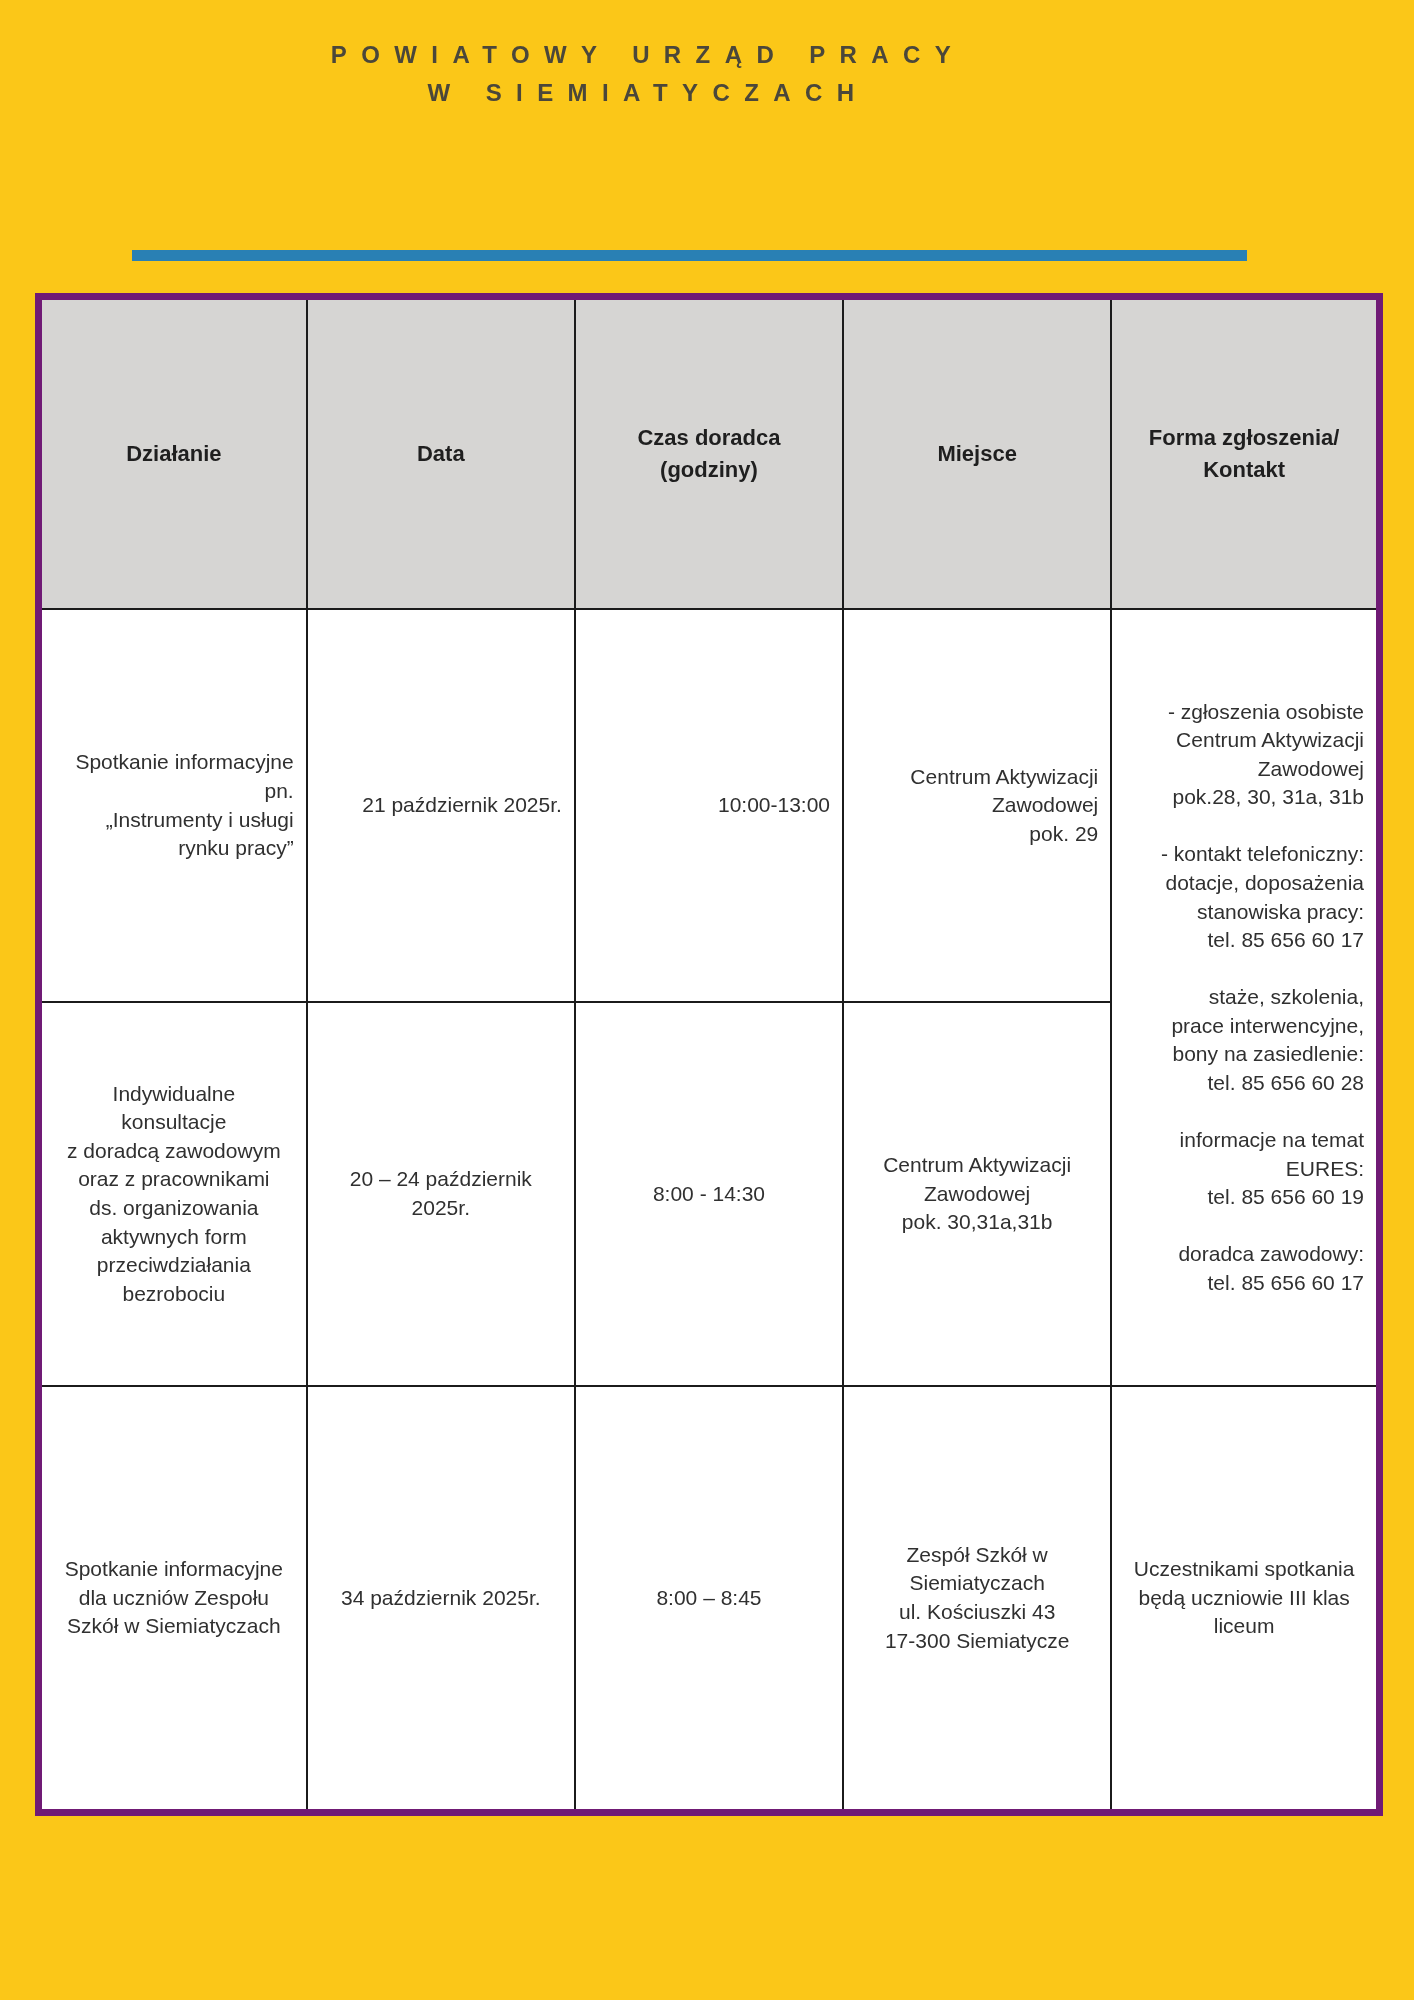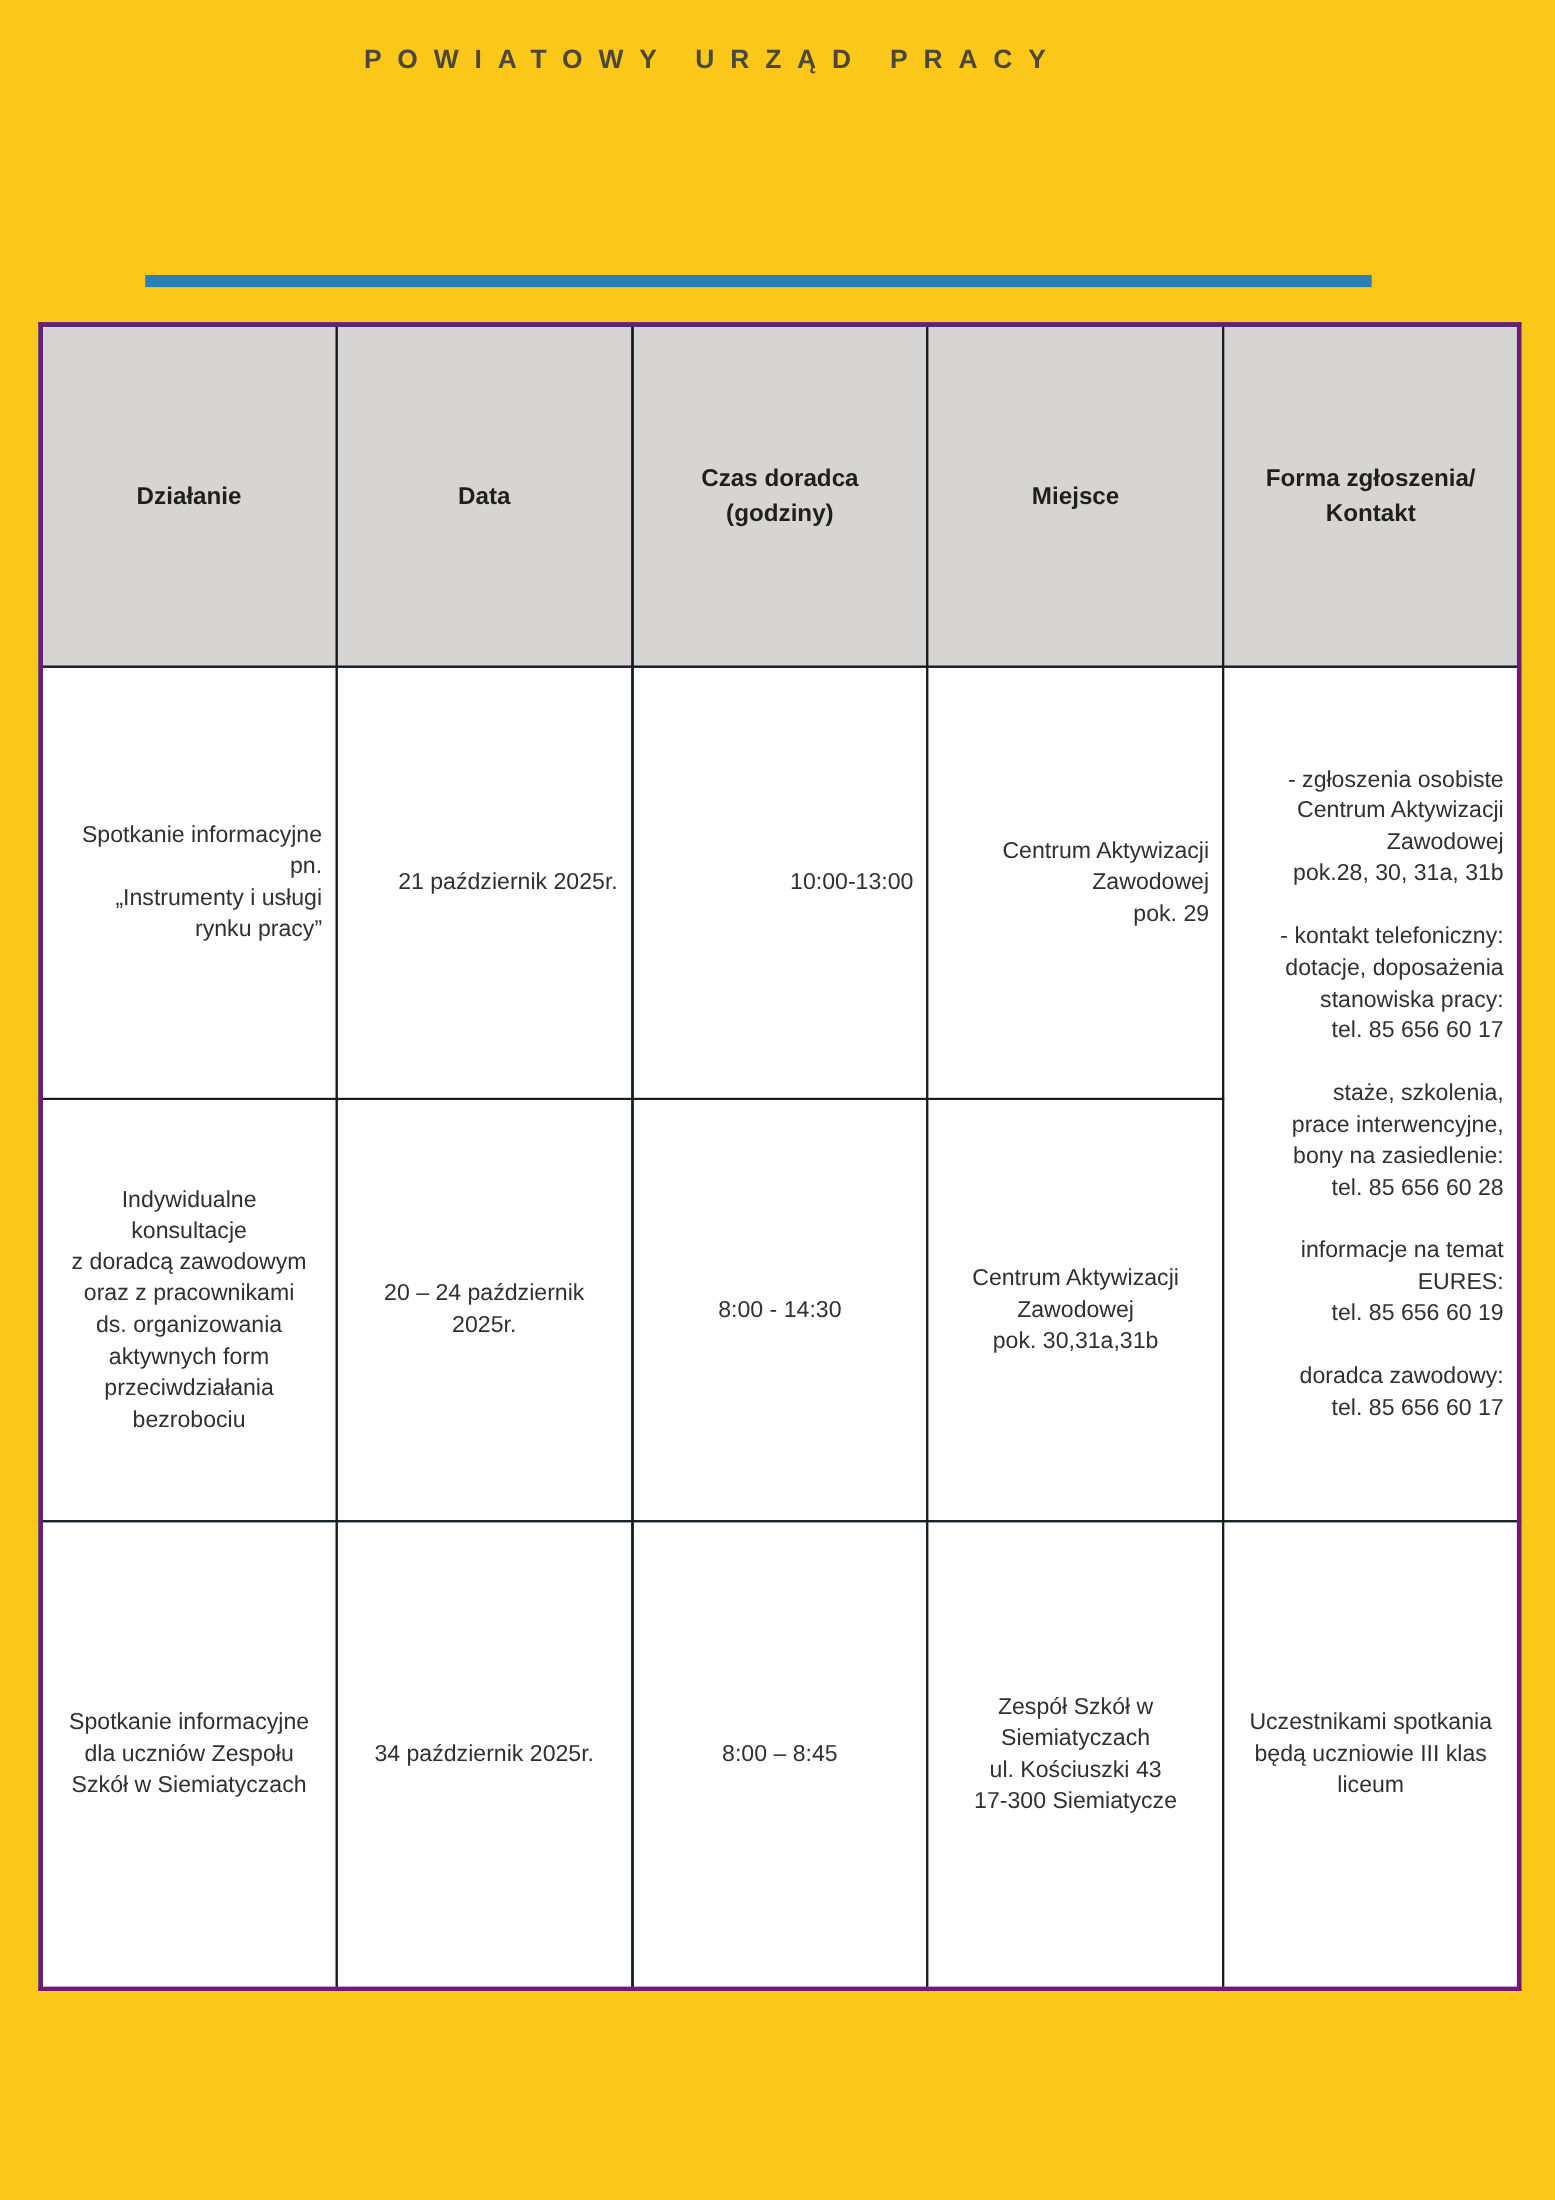--- a/index.html
+++ b/index.html
@@ -26,22 +26,22 @@
     left:132px;top:250px;
     width:1115px;height:11px;
     background:#2980B4;
   }
   table.schedule{
     position:absolute;
     left:35px;top:293px;
     width:1348px;
     border-collapse:collapse;
     table-layout:fixed;
-    background:#0369a1;
-    border:4px solid #701a75;
+    background:#000000;
+    border:7px solid #701a75;
   }
   table.schedule th,
   table.schedule td{
     border:2px solid #1B1B1B;
     text-align:center;
     vertical-align:middle;
     padding:8px 12px;
     white-space:pre-line;
     overflow:hidden;
   }
@@ -65,20 +65,21 @@
   tr.row-3 td{height:406px;}
   col{width:20%;}
 </style>
 </head>
 <body>
 
 <div class="page">
 
   <div class="header">
     <div class="header-line">POWIATOWY URZĄD PRACY</div>
+    <div class="header-line">W SIEMIATYCZACH</div>
   </div>
 
   <div class="divider"></div>
 
   <table class="schedule">
     <colgroup>
       <col>
         <col>
         <col>
         <col>

